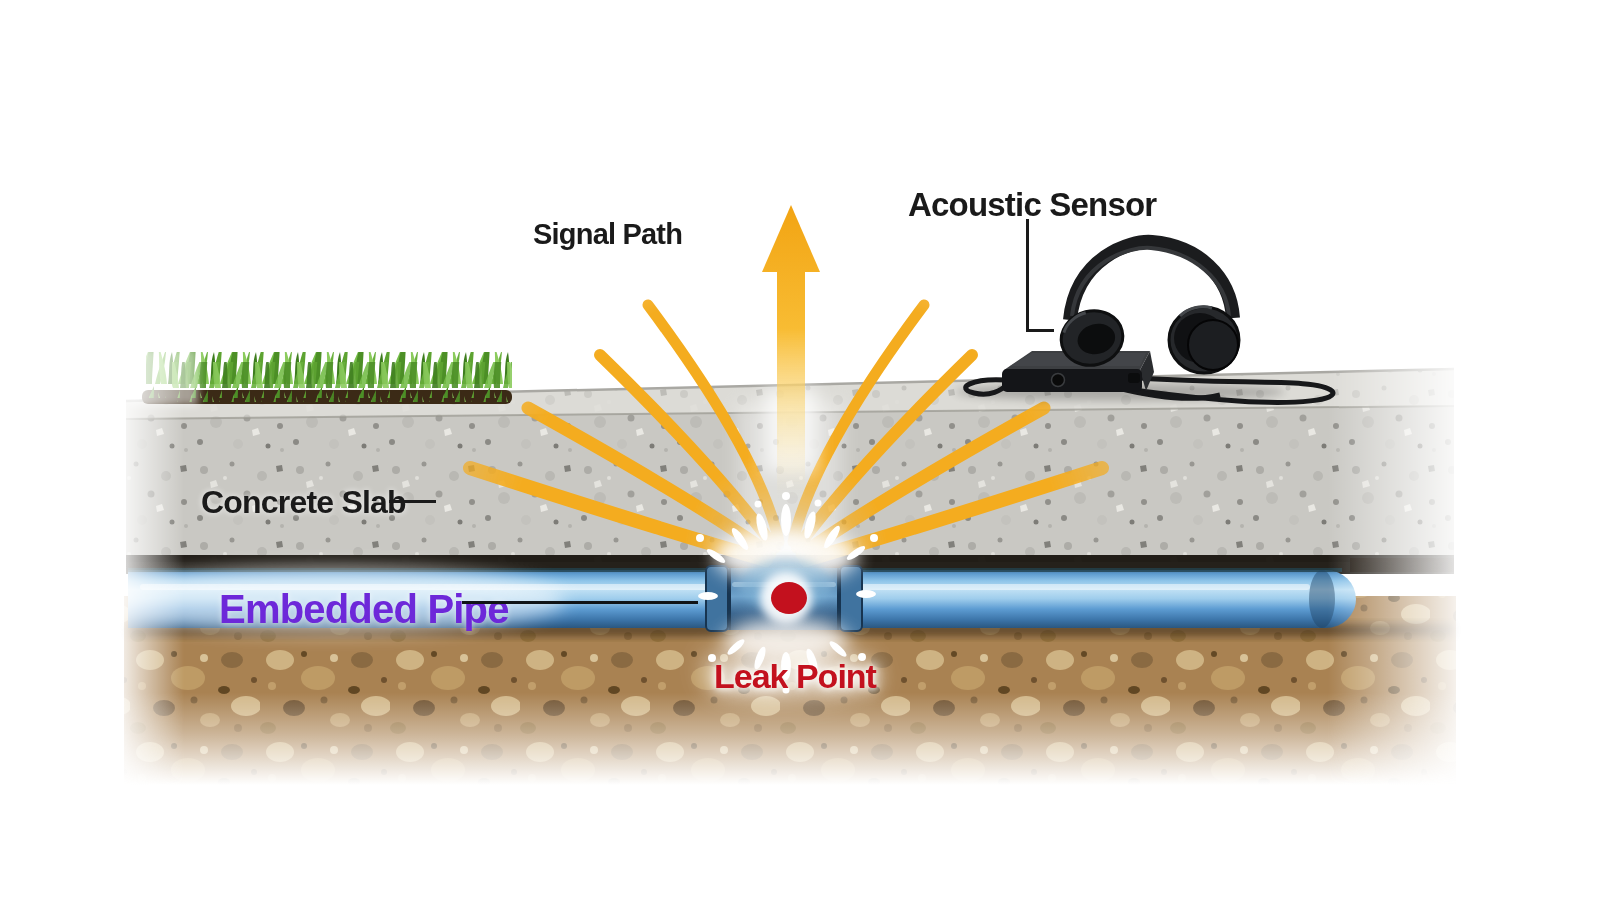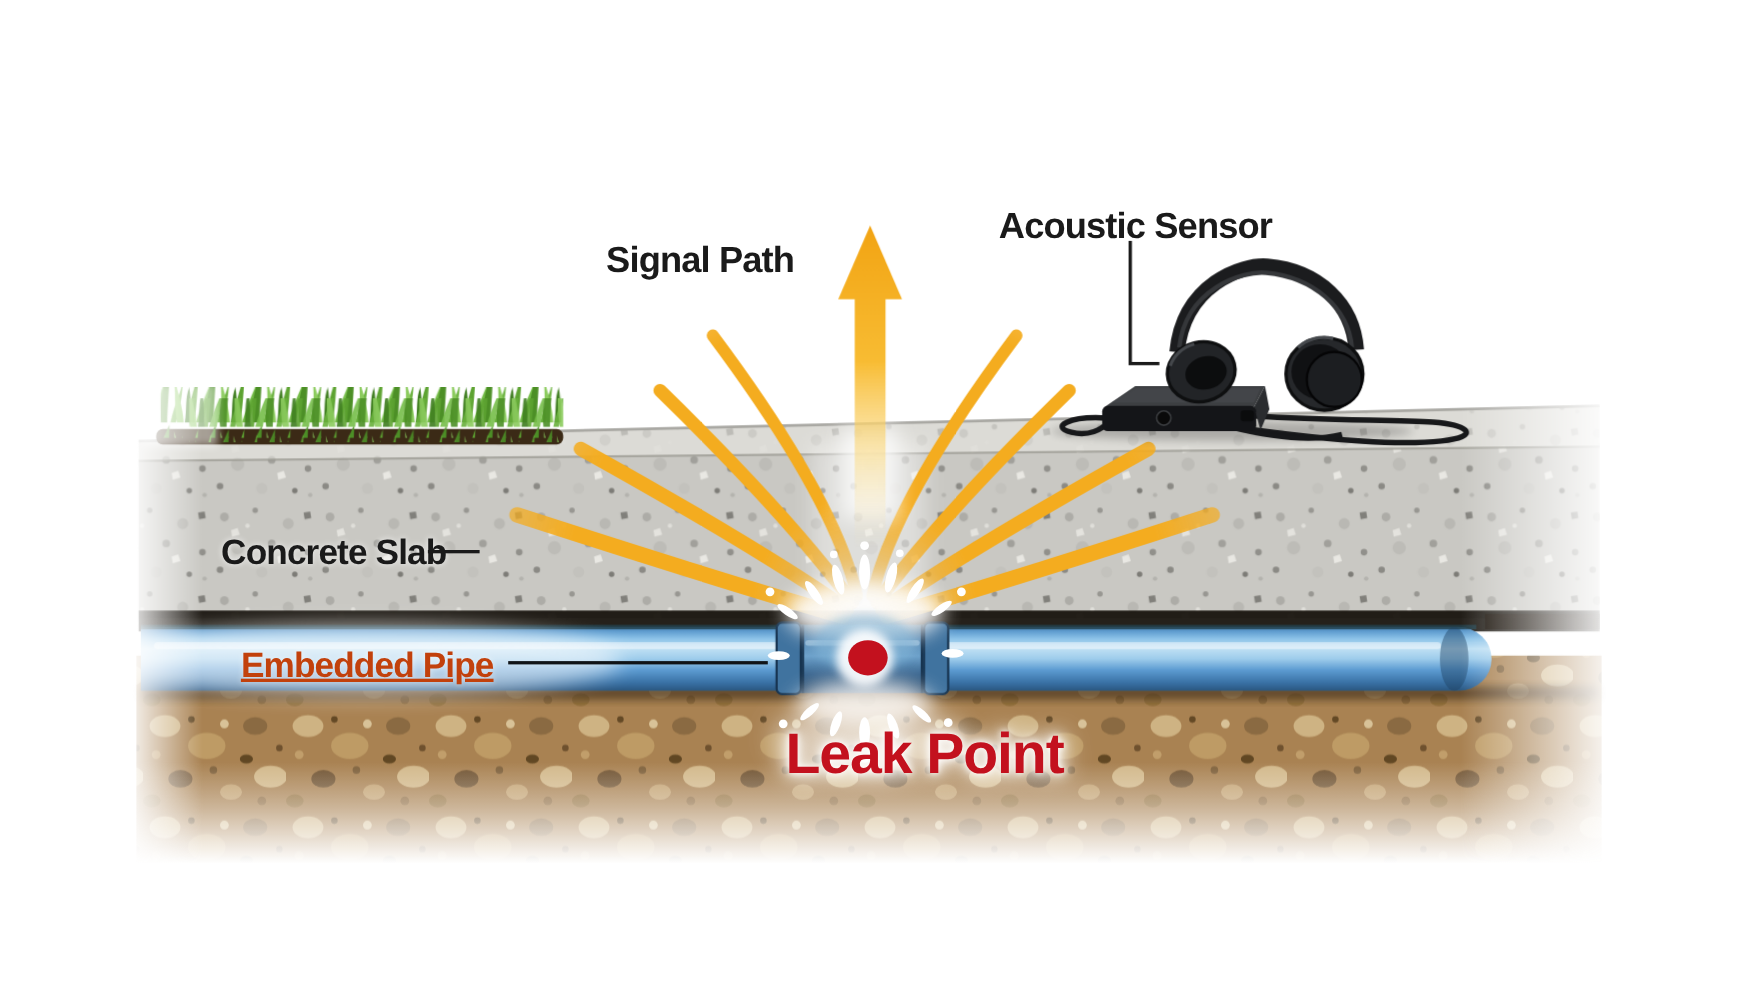--- a/index.html
+++ b/index.html
@@ -5,26 +5,26 @@
   html,body{margin:0;padding:0;background:#ffffff;}
   .stage{
     position:relative;width:1600px;height:900px;background:#ffffff;overflow:hidden;
     font-family:"Liberation Sans", sans-serif;
   }
   .stage svg{position:absolute;left:0;top:0;}
   .lbl{
     position:absolute;line-height:1.05;font-weight:bold;color:#1a1a1a;
     letter-spacing:-0.8px;white-space:nowrap;
   }
-  .lbl-signal{left:551px;top:219px;font-size:33px;}
+  .lbl-signal{left:533px;top:219px;font-size:29px;}
   .lbl-acoustic{left:908px;top:188px;font-size:33px;}
   .lbl-concrete{left:201px;top:486px;font-size:32px;text-shadow:0 0 6px rgba(255,255,255,.8);}
-  .lbl-pipe{left:219px;top:588px;font-size:32px;color:#c2410c;text-shadow:0 0 6px rgba(255,255,255,.6);text-decoration:underline;}
+  .lbl-pipe{left:219px;top:588px;font-size:40px;color:#6d28d9;text-shadow:0 0 6px rgba(255,255,255,.6);}
   .lbl-leak{
-    left:714px;top:659px;font-size:52px;color:#c3111e;letter-spacing:-1px;
+    left:714px;top:659px;font-size:34px;color:#c3111e;letter-spacing:-1px;
     text-shadow:0 0 6px #fff,0 0 12px #fff,0 0 20px #fff,0 0 28px rgba(255,255,255,.9);
   }
   .leader{position:absolute;background:#1a1a1a;}
   .leader-acoustic-v{left:1026px;top:219px;width:3px;height:112px;}
   .leader-acoustic-h{left:1026px;top:329px;width:28px;height:3px;}
   .leader-concrete{left:389px;top:500px;width:47px;height:3px;}
   .leader-pipe{left:462px;top:601px;width:236px;height:3px;background:#101418;}
 </style>
 </head>
 <body>

